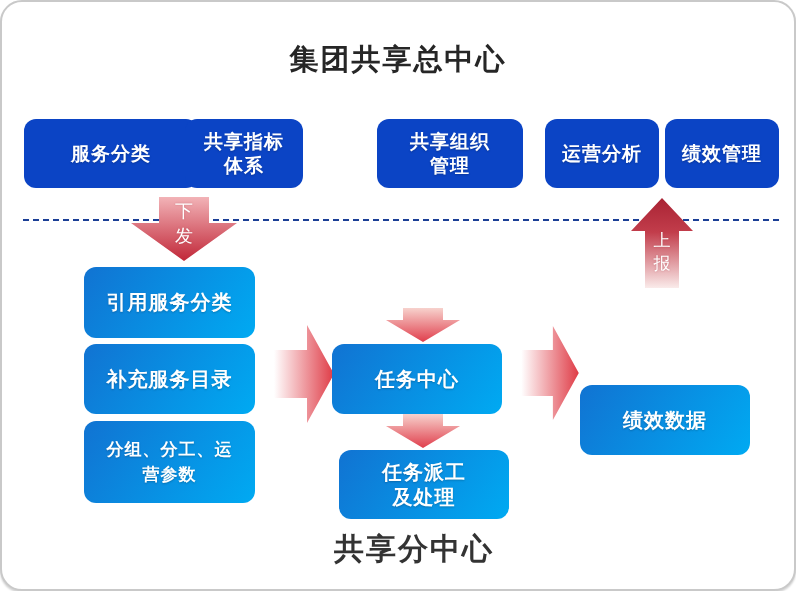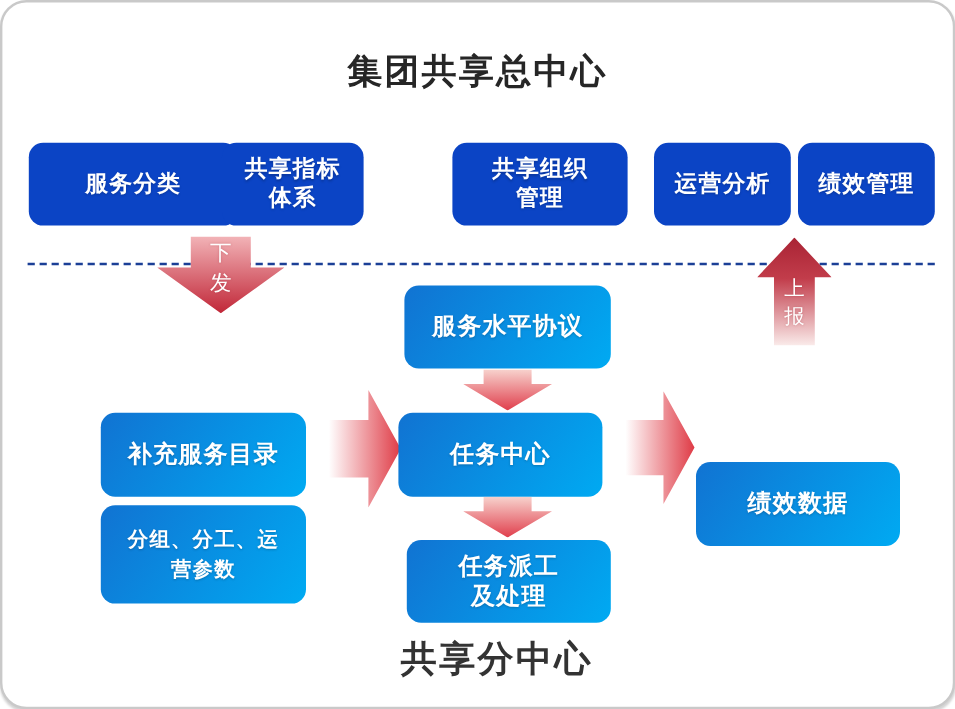--- a/index.html
+++ b/index.html
@@ -72,35 +72,35 @@
         <stop offset="0" stop-color="#A92334"></stop>
         <stop offset="0.38" stop-color="#C23D4B"></stop>
         <stop offset="1" stop-color="#FAEBEA"></stop>
       </linearGradient>
     </defs>
     <path d="M31,0 L62,33 H48 V90 H14 V33 H0 Z" fill="url(#gUp)"></path>
   </svg>
   <div class="arrow-label lbl-report">上
 报</div>
 
+  <div class="box light" style="left:82px;top:265px;width:171px;height:71px;">引用服务分类</div>
   <div class="box light" style="left:82px;top:342px;width:171px;height:70px;">补充服务目录</div>
   <div class="box light" style="left:82px;top:419px;width:171px;height:82px;font-size:17px;">分组、分工、运
 营参数</div>
 
   <svg class="arrow" style="left:272px;top:323px;" width="60" height="98" viewBox="0 0 60 98">
     <defs>
       <linearGradient id="gRight1" x1="0" y1="0" x2="1" y2="0">
         <stop offset="0" stop-color="#FFFFFF"></stop>
         <stop offset="1" stop-color="#DF3B46"></stop>
       </linearGradient>
     </defs>
     <path d="M0,25 H33 V0 L60,49 L33,98 V73 H0 Z" fill="url(#gRight1)"></path>
   </svg>
 
-  <div class="box light" style="left:335px;top:236px;width:172px;height:69px;">服务水平协议</div>
 
   <svg class="arrow" style="left:384px;top:306px;" width="74" height="34" viewBox="0 0 74 34">
     <defs>
       <linearGradient id="gSmall1" x1="0" y1="0" x2="0" y2="1">
         <stop offset="0" stop-color="#F7D2CD"></stop>
         <stop offset="1" stop-color="#E03E4C"></stop>
       </linearGradient>
     </defs>
     <path d="M17,0 H57 V12 H74 L37,34 L0,12 H17 Z" fill="url(#gSmall1)"></path>
   </svg>

